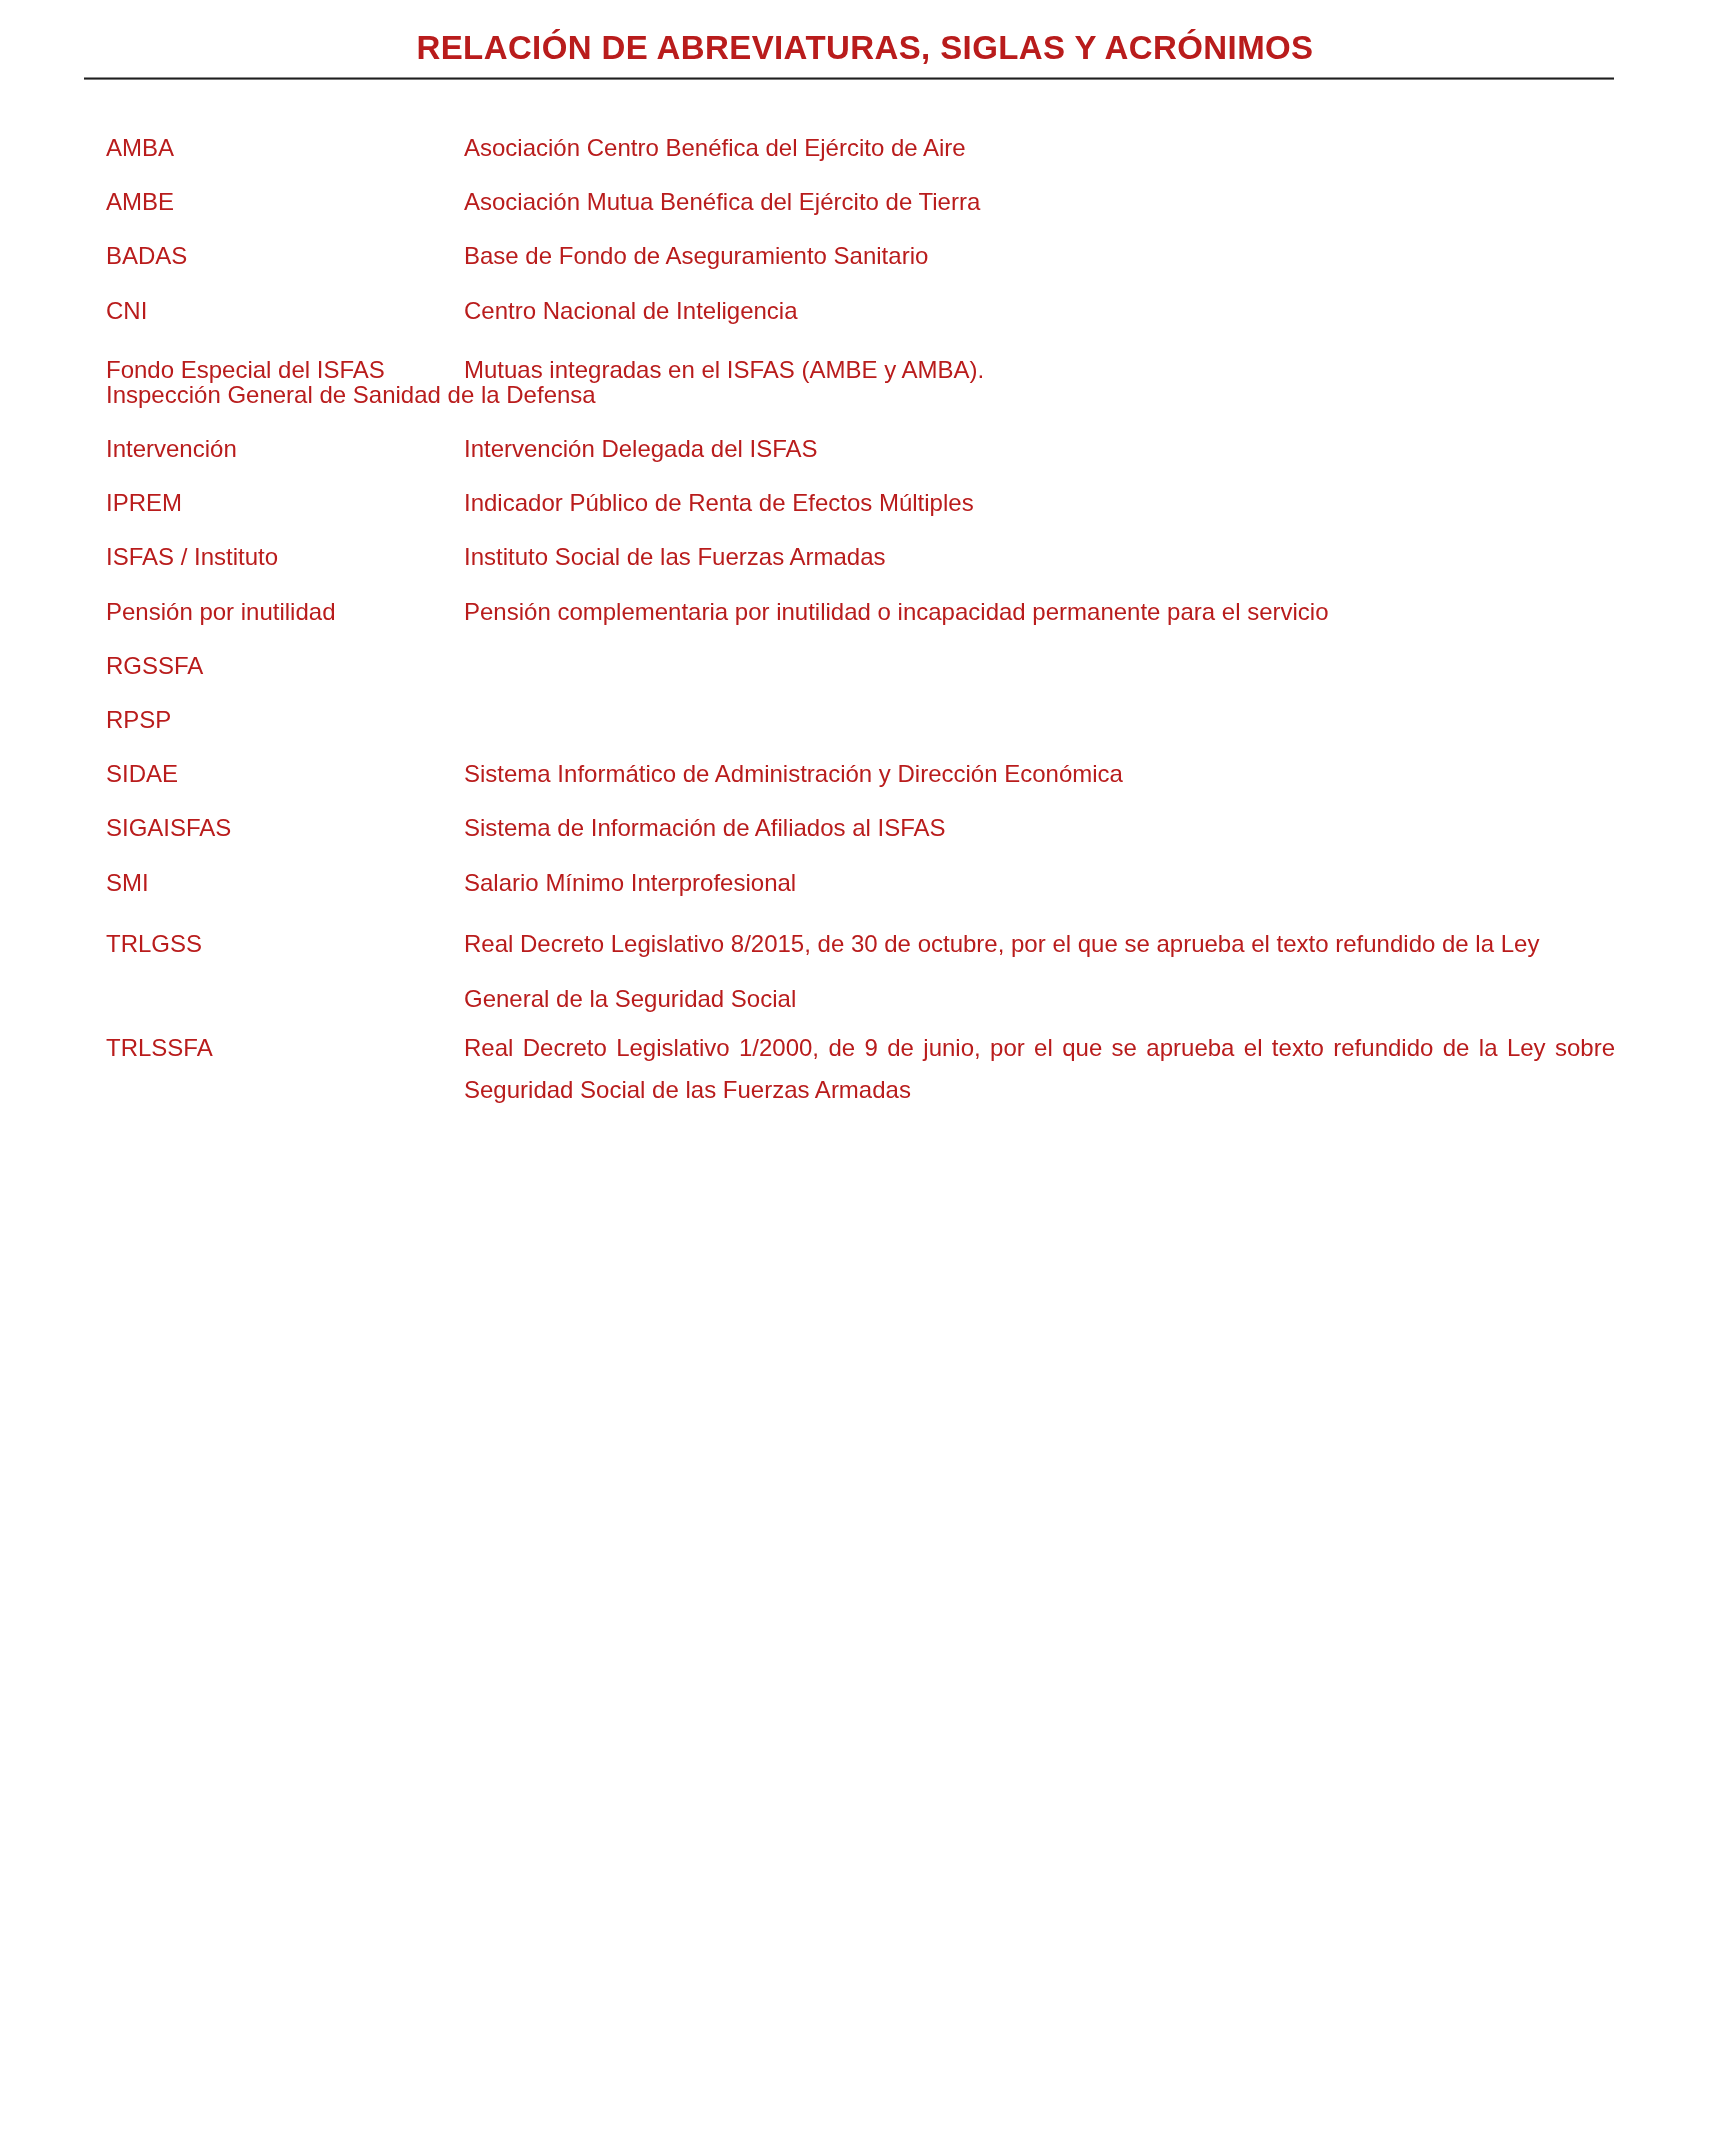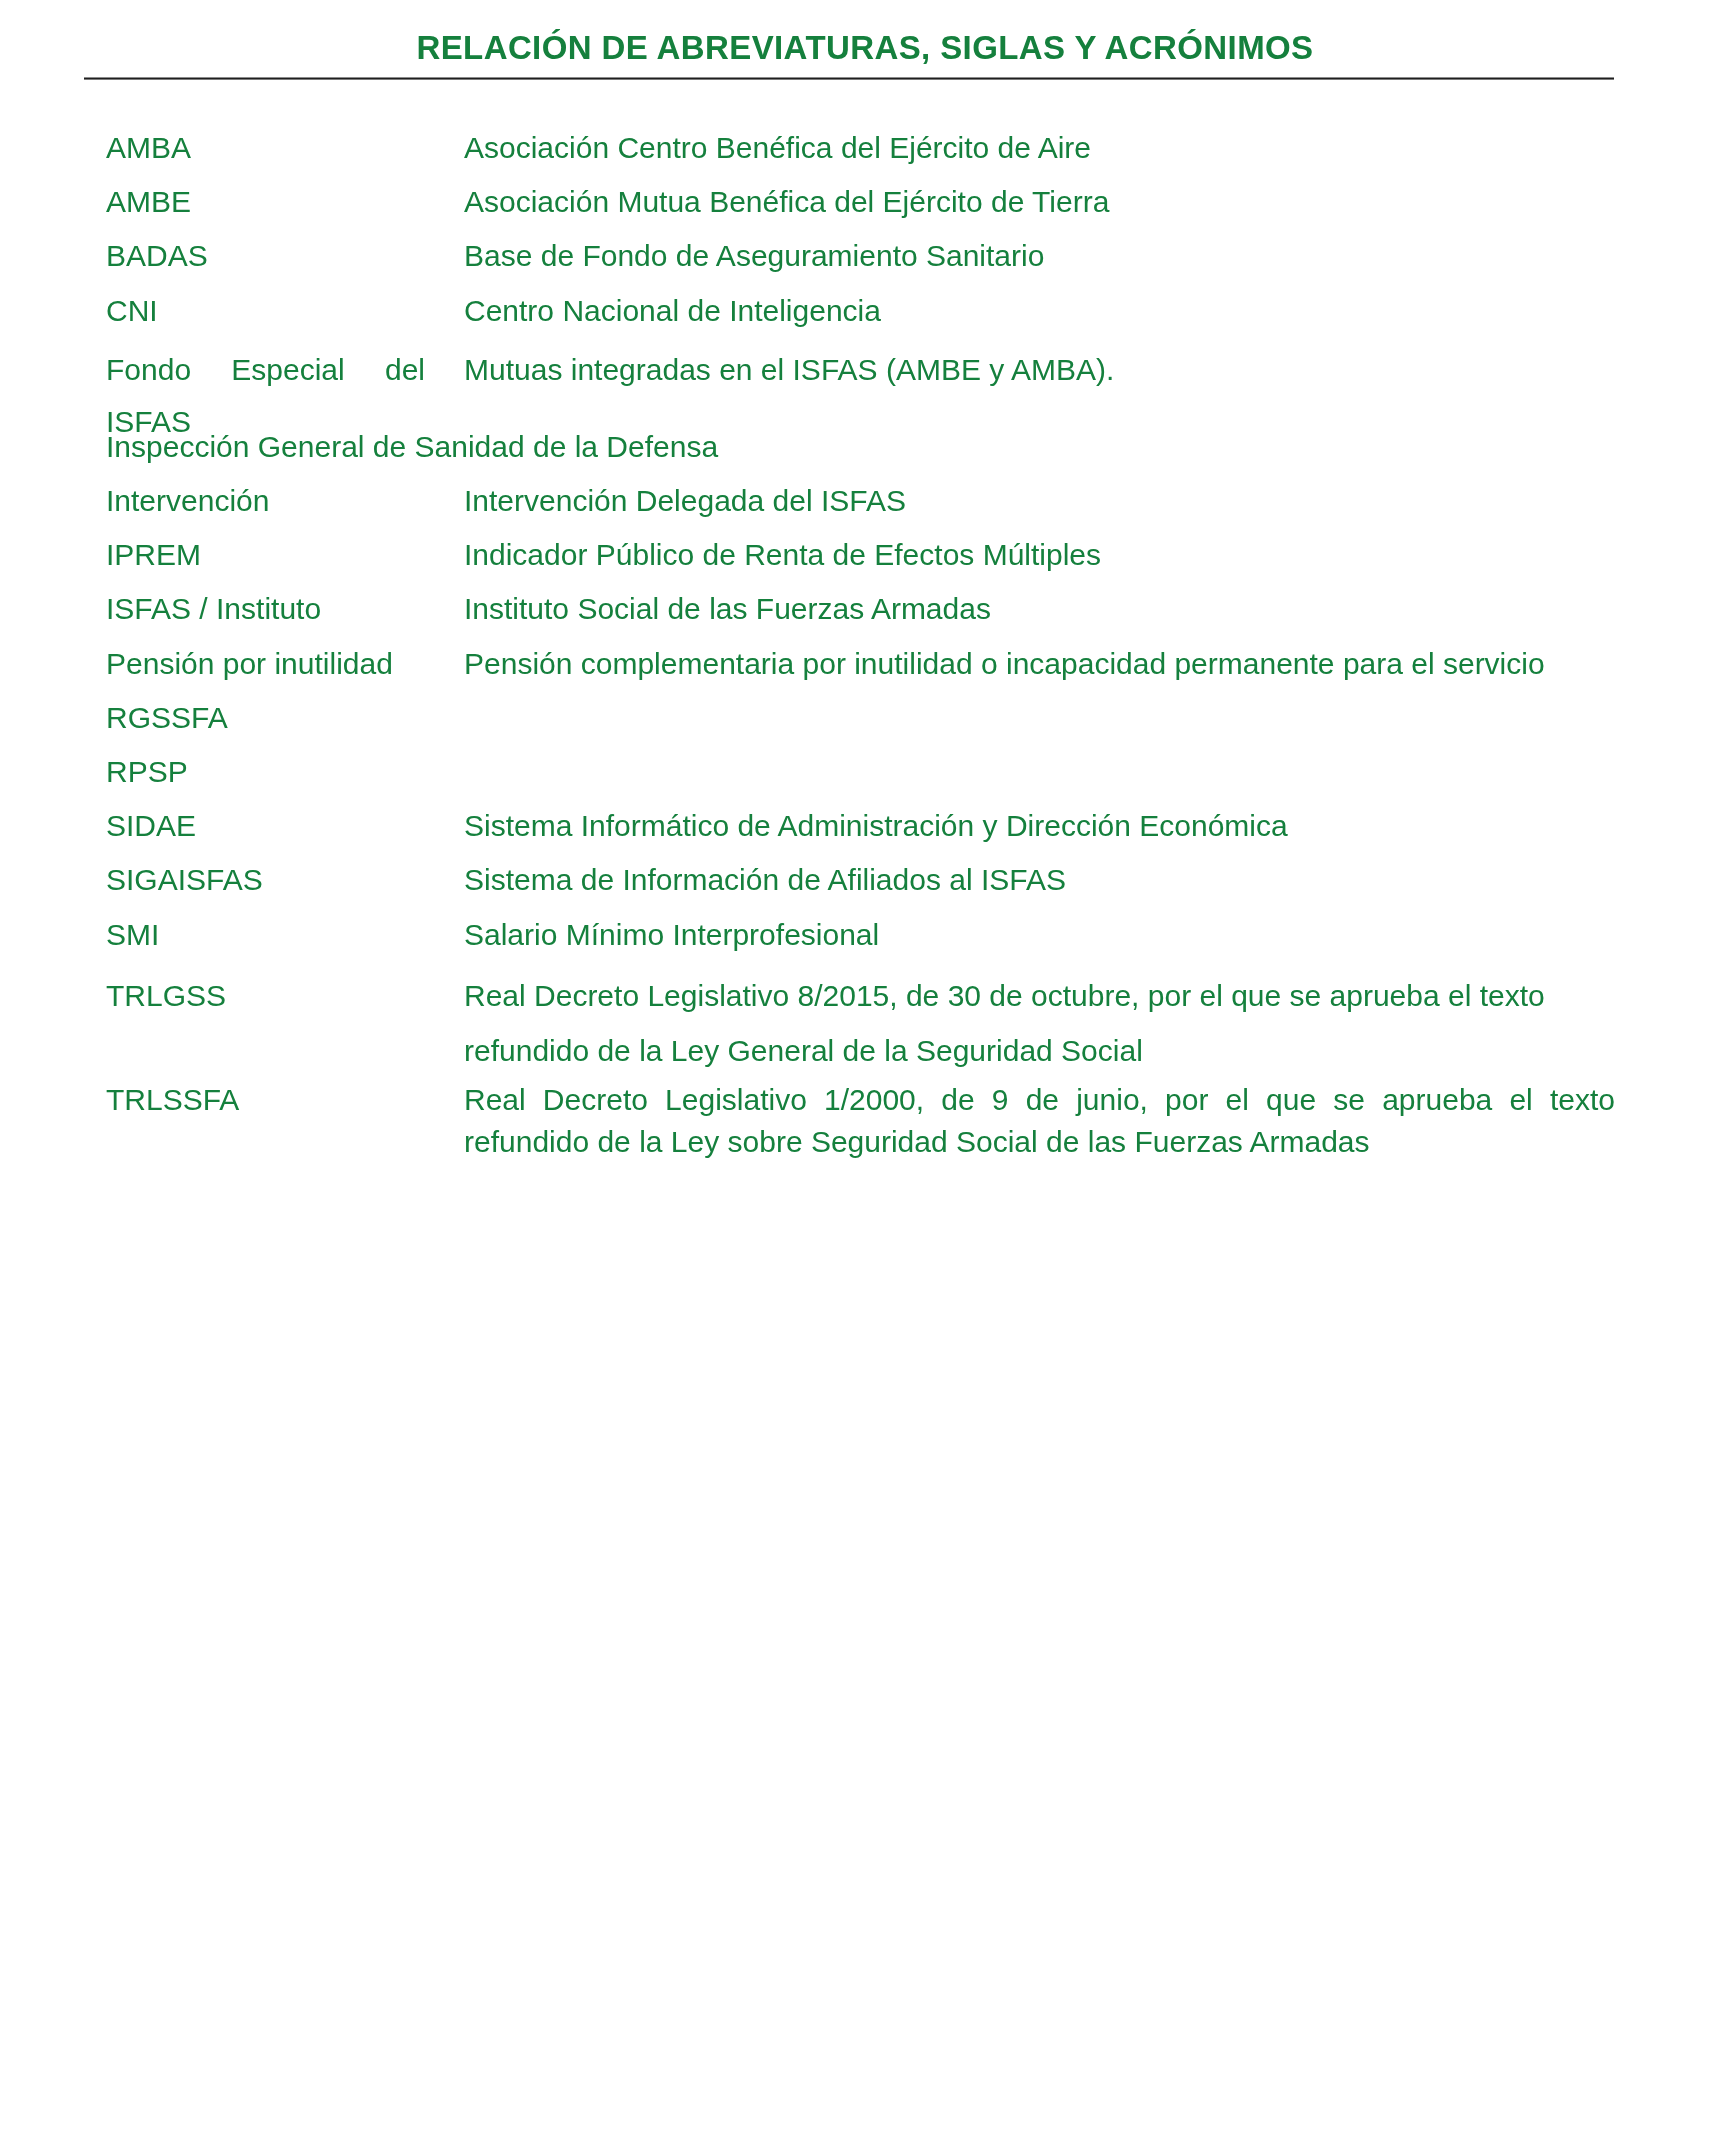--- a/index.html
+++ b/index.html
@@ -5,21 +5,21 @@
   html, body {
     margin: 0;
     padding: 0;
     background: #ffffff;
   }
   .page {
     position: relative;
     width: 1730px;
     height: 1810px;
     background: #ffffff;
-    color: #15803d;
+    color: #b91c1c;
     font-family: "Liberation Sans", sans-serif;
     overflow: hidden;
     box-sizing: border-box;
   }
   .title {
     margin: 28px 0 9.8px 0;
     text-align: center;
     font-size: 33px;
     font-weight: bold;
     line-height: 39px;
@@ -31,21 +31,21 @@
     background: linear-gradient(to bottom, #8c8c8c 0px 0.8px, #1f1f1f 0.8px 2.4px, #7a7a7a 2.4px 3.3px);
   }
   .list {
     margin-top: 47px;
     padding: 0 115px 0 106px;
   }
   .entry {
     display: flex;
     align-items: flex-start;
     margin-bottom: 12.2px;
-    font-size: 30px;
+    font-size: 24px;
     line-height: 42px;
   }
   .abbr {
     flex: 0 0 358px;
     box-sizing: border-box;
     padding-right: 39px;
   }
   .def {
     flex: 1 1 auto;
     max-width: 1151px;

